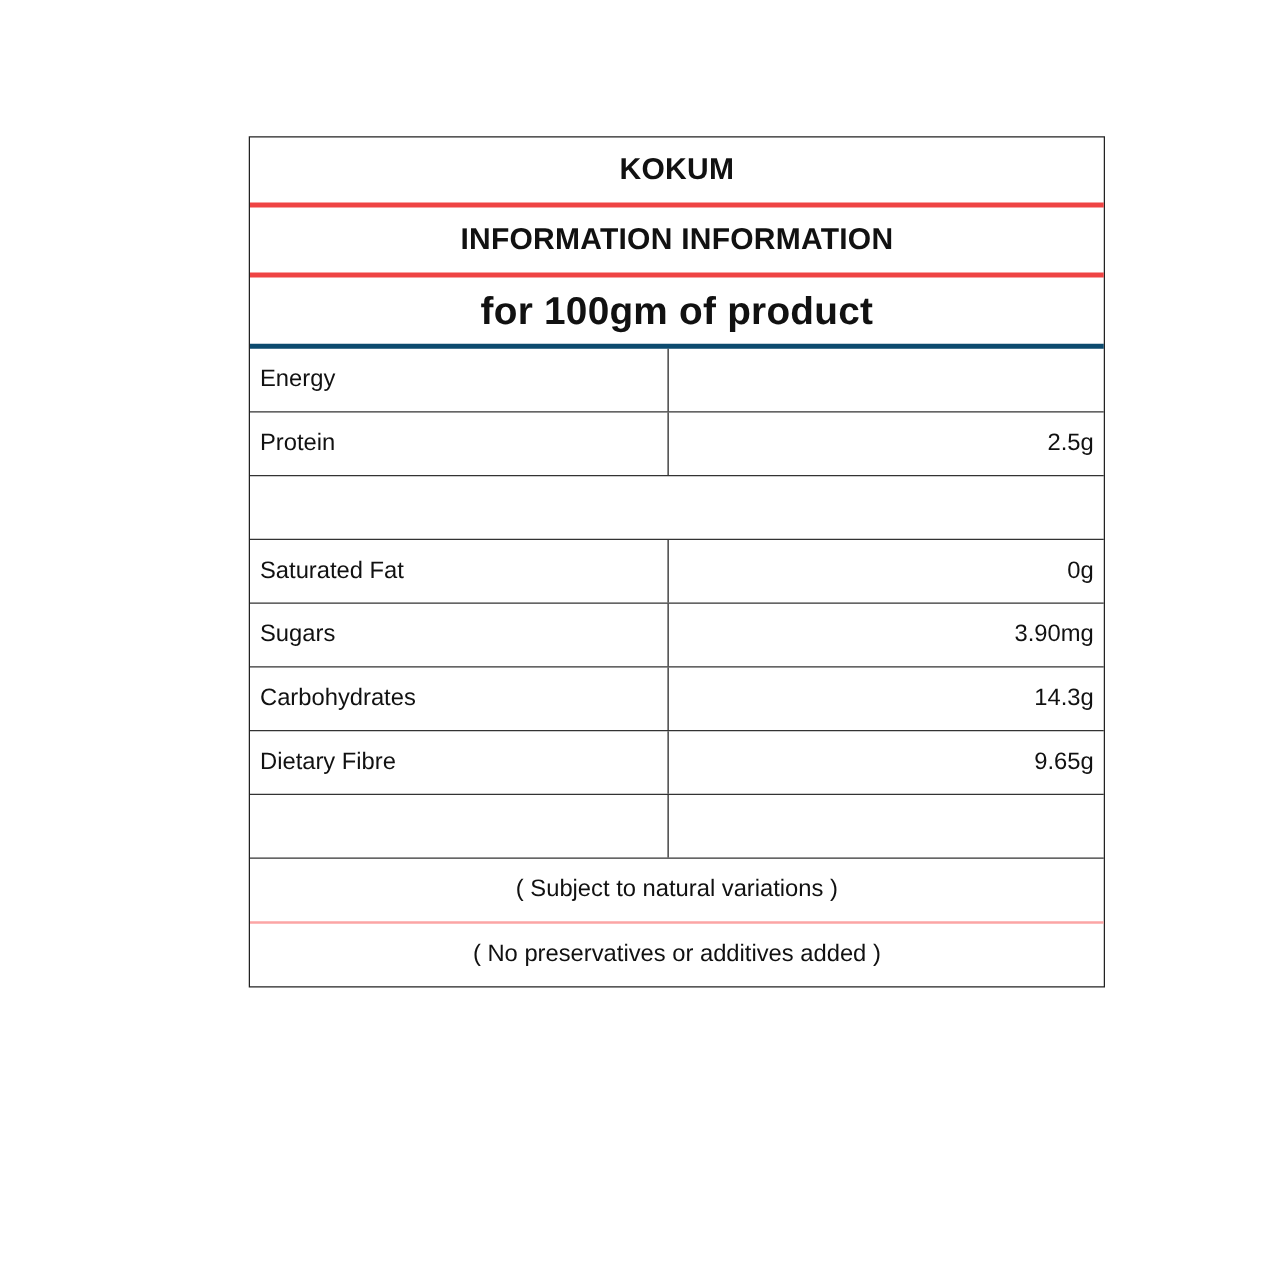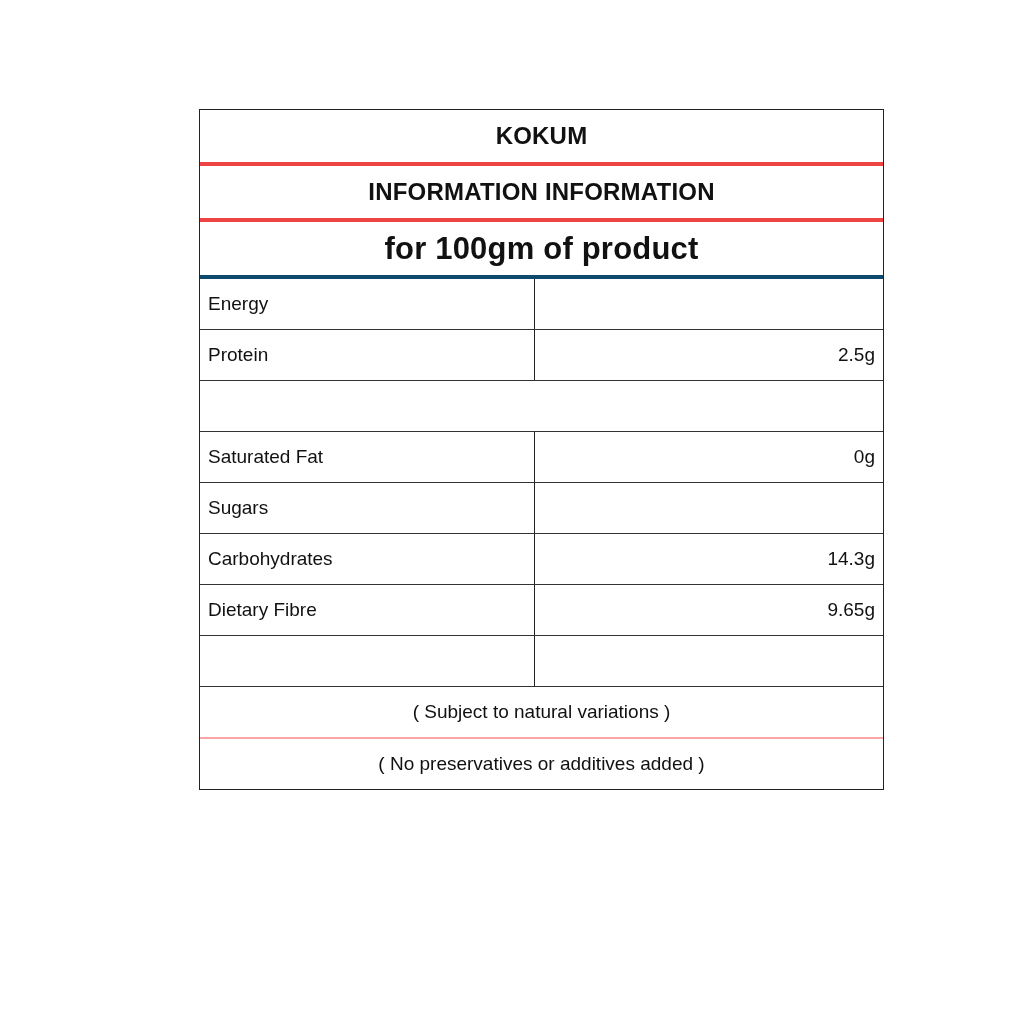--- a/index.html
+++ b/index.html
@@ -36,20 +36,21 @@
     <div class="val">2.5g</div>
   </div>
   <div class="row">
   </div>
   <div class="row">
     <div class="lab">Saturated Fat</div>
     <div class="val">0g</div>
   </div>
   <div class="row">
     <div class="lab">Sugars</div>
+    <div class="val">3.90mg</div>
   </div>
   <div class="row">
     <div class="lab">Carbohydrates</div>
     <div class="val">14.3g</div>
   </div>
   <div class="row">
     <div class="lab">Dietary Fibre</div>
     <div class="val">9.65g</div>
   </div>
   <div class="row">

